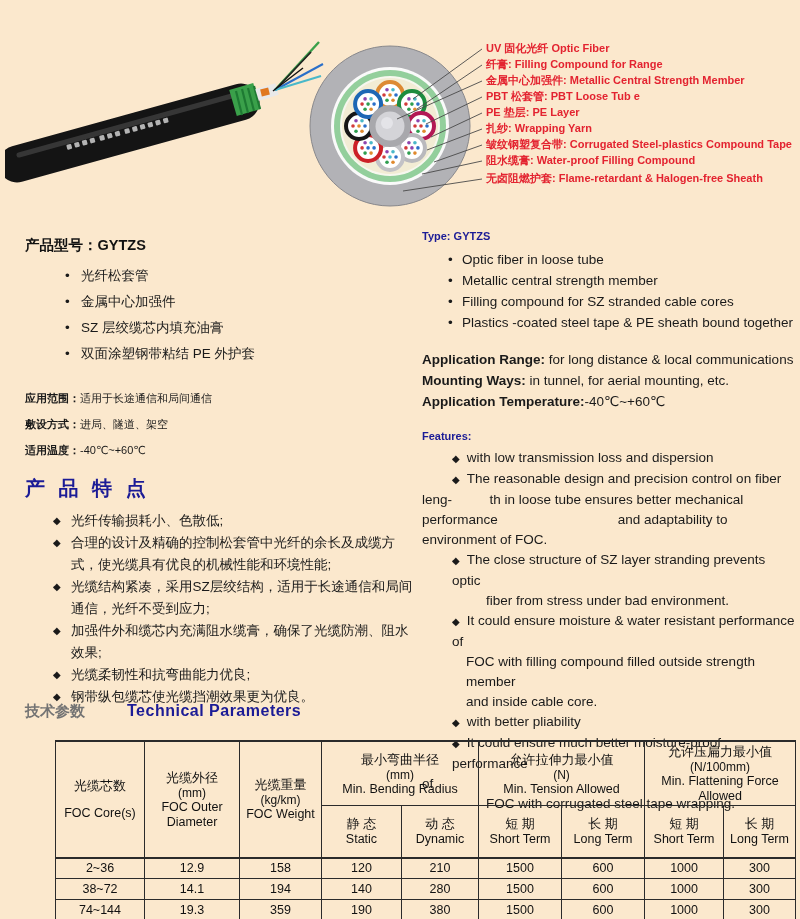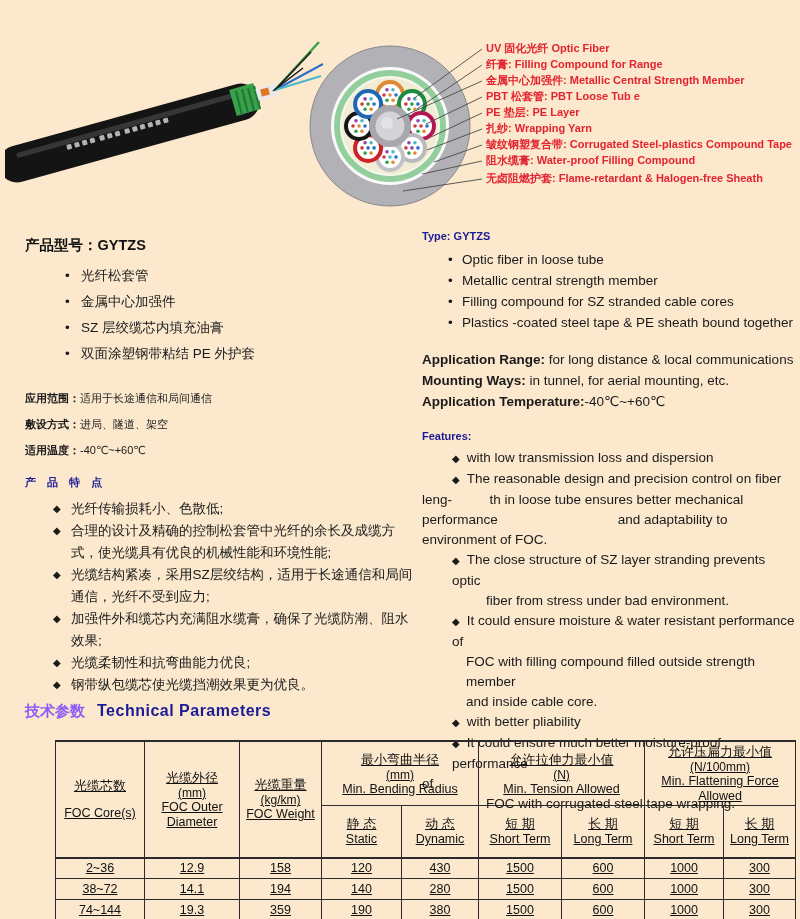--- a/index.html
+++ b/index.html
@@ -30,44 +30,44 @@
   .pb-item { position:relative; padding-left:56px; line-height:26px; font-size:13.5px; }
   .pb-item .dot { position:absolute; left:40px; top:0; }
   .tb-list { margin-top:7px; }
   .tb-item { position:relative; padding-left:40px; line-height:21px; font-size:13.5px; }
   .tb-item .dot { position:absolute; left:26px; top:0; }
   .spec-block-l { margin-top:18px; }
   .spec-line-l { line-height:26px; font-size:11px; }
   .spec-block-r { margin-top:16px; }
   .spec-line-r { line-height:21px; font-size:13.5px; }
   .spec-label { font-weight:bold; }
-  .features-title-l { margin-top:12px; font-size:11px; letter-spacing:4px; }
+  .features-title-l { margin-top:12px; font-size:20px; letter-spacing:4px; }
   .pf-list { margin-top:8px; }
   .pf-item { position:relative; padding-left:46px; font-size:13.5px; line-height:22px; }
   .pf-item .dia { position:absolute; left:28px; top:0; font-size:10px; }
   .features-title-r { margin-top:18px; }
   .fl-list { margin-top:6px; font-size:13.5px; line-height:20px; }
   .fl-line { white-space:pre-wrap; }
   .fl-bullet  { margin-left:30px; }
   .fl-flush   { margin-left:0; }
   .fl-hang    { margin-left:44px; }
   .fl-indent2 { margin-left:64px; }
   .fl-line .dia { font-size:10px; margin-right:7px; }
   
   .tech-heading { position:absolute; left:25px; top:702px; white-space:nowrap; }
-  .tech-zh { font-size:15px; font-weight:bold; color:#8b5cf6; margin-right:12px; }
+  .tech-zh { font-size:15px; font-weight:bold; color:#737373; margin-right:42px; }
   .tech-en { font-size:16px; font-weight:bold; color:#1b1b96; letter-spacing:0.5px; }
   table.params {
     position:absolute; left:55px; top:740px; width:740px;
     border-collapse:collapse; table-layout:fixed;
     font-size:12.5px; color:#111; background:transparent;
   }
   .params th, .params td {
     border:1px solid #2b2b2b; text-align:center; vertical-align:middle;
-    padding:1px 2px; font-weight:normal;text-decoration:underline;
+    padding:1px 2px; font-weight:normal;
   }
   .params thead tr:first-child th { border-top:2px solid #2b2b2b; }
   .params tbody tr:first-child td { border-top:2px solid #2b2b2b; }
   .params tbody tr:last-child td { border-bottom:2px solid #2b2b2b; }
   .hc-zh { font-size:13px; line-height:17px; }
   .hc-sub { font-size:12px; line-height:14px; }
   .hc-en { font-size:12.5px; line-height:15px; }
   .hc-gap { height:12px; }
   .params thead tr.tier2 th { height:52px; }
   .params thead tr.tier1 th { height:56px; }
@@ -367,21 +367,21 @@
           <div class="hc-en">Long Term</div>
         </th>
       </tr>
   </thead>
   <tbody id="table-body">
       <tr>
         <td>2~36</td>
         <td>12.9</td>
         <td>158</td>
         <td>120</td>
-        <td>430</td>
+        <td>210</td>
         <td>1500</td>
         <td>600</td>
         <td>1000</td>
         <td>300</td>
       </tr>
       <tr>
         <td>38~72</td>
         <td>14.1</td>
         <td>194</td>
         <td>140</td>

